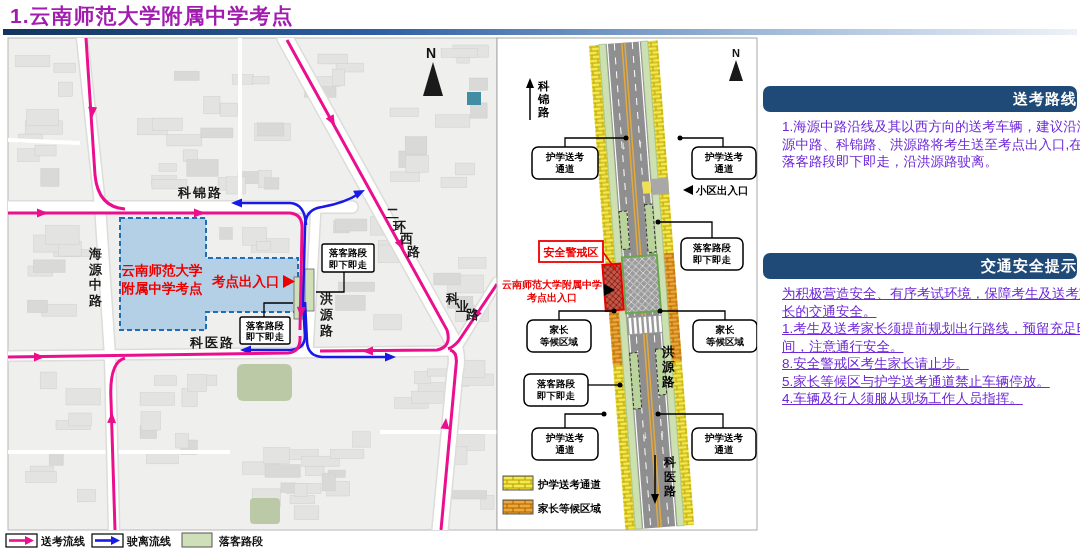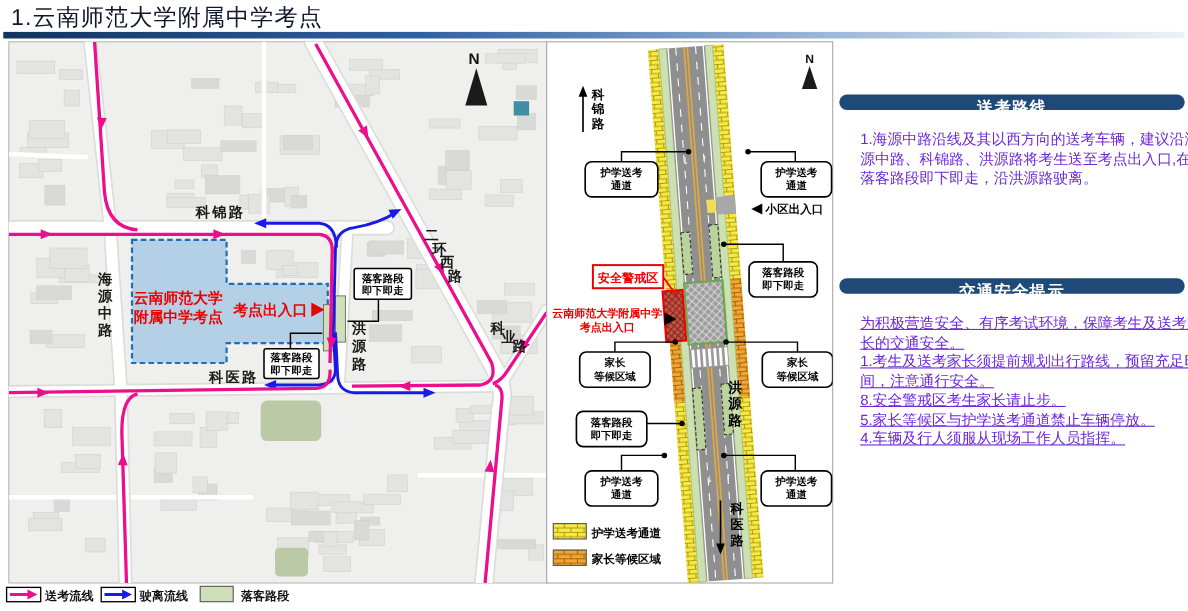--- a/index.html
+++ b/index.html
@@ -1,22 +1,22 @@
 <!DOCTYPE html>
 <html><head>
 <meta charset="utf-8">
 <style>
   html,body{margin:0;padding:0;background:#fff;font-family:"Liberation Sans","DejaVu Sans",sans-serif;}
   #stage{position:relative;width:1080px;height:555px;overflow:hidden;background:#fff;}
-  #page-title{position:absolute;left:10px;top:2px;font-size:21px;font-weight:normal;color:#0f172a;letter-spacing:1px;}
+  #page-title{position:absolute;left:10px;top:2px;font-size:21px;font-weight:bold;color:#a21caf;letter-spacing:1px;}
   #title-bar{position:absolute;left:3px;top:29px;width:1074px;height:6px;
     background:linear-gradient(to right,#12355f,#2f5fa3 35%,#9db8d8 70%,#eef2f8);}
   #mainsvg{position:absolute;left:0;top:0;}
-  .rp-header{position:absolute;left:763px;width:314px;height:14px;background:#1f4a78;border-radius:7px;
-    color:#fff;font-weight:bold;font-size:15px;text-align:center;line-height:26px;letter-spacing:1px;}
+  .rp-header{position:absolute;left:763px;width:314px;height:26px;background:#1f4a78;border-radius:7px;
+    color:#fff;font-weight:bold;font-size:15px;text-align:right;line-height:26px;letter-spacing:1px;}
   .rp-body{position:absolute;left:766px;width:311px;font-size:13.5px;line-height:17.5px;color:#6d28d9;margin-left:16px;}
   .rp-body p{margin:0 0 16px 0;}
   .rp-body div{margin:0;text-decoration:underline;}
   svg text{font-family:"Liberation Sans","DejaVu Sans",sans-serif;}
   .roadlbl{font-size:13px;font-weight:bold;fill:#1a1a1a;}
   .boxlbl{font-size:9.5px;font-weight:bold;fill:#000;text-anchor:middle;}
   .redlbl{font-weight:bold;fill:#ee0000;}
   .leglbl{font-size:11px;font-weight:bold;fill:#111;}
 </style>
 </head>

